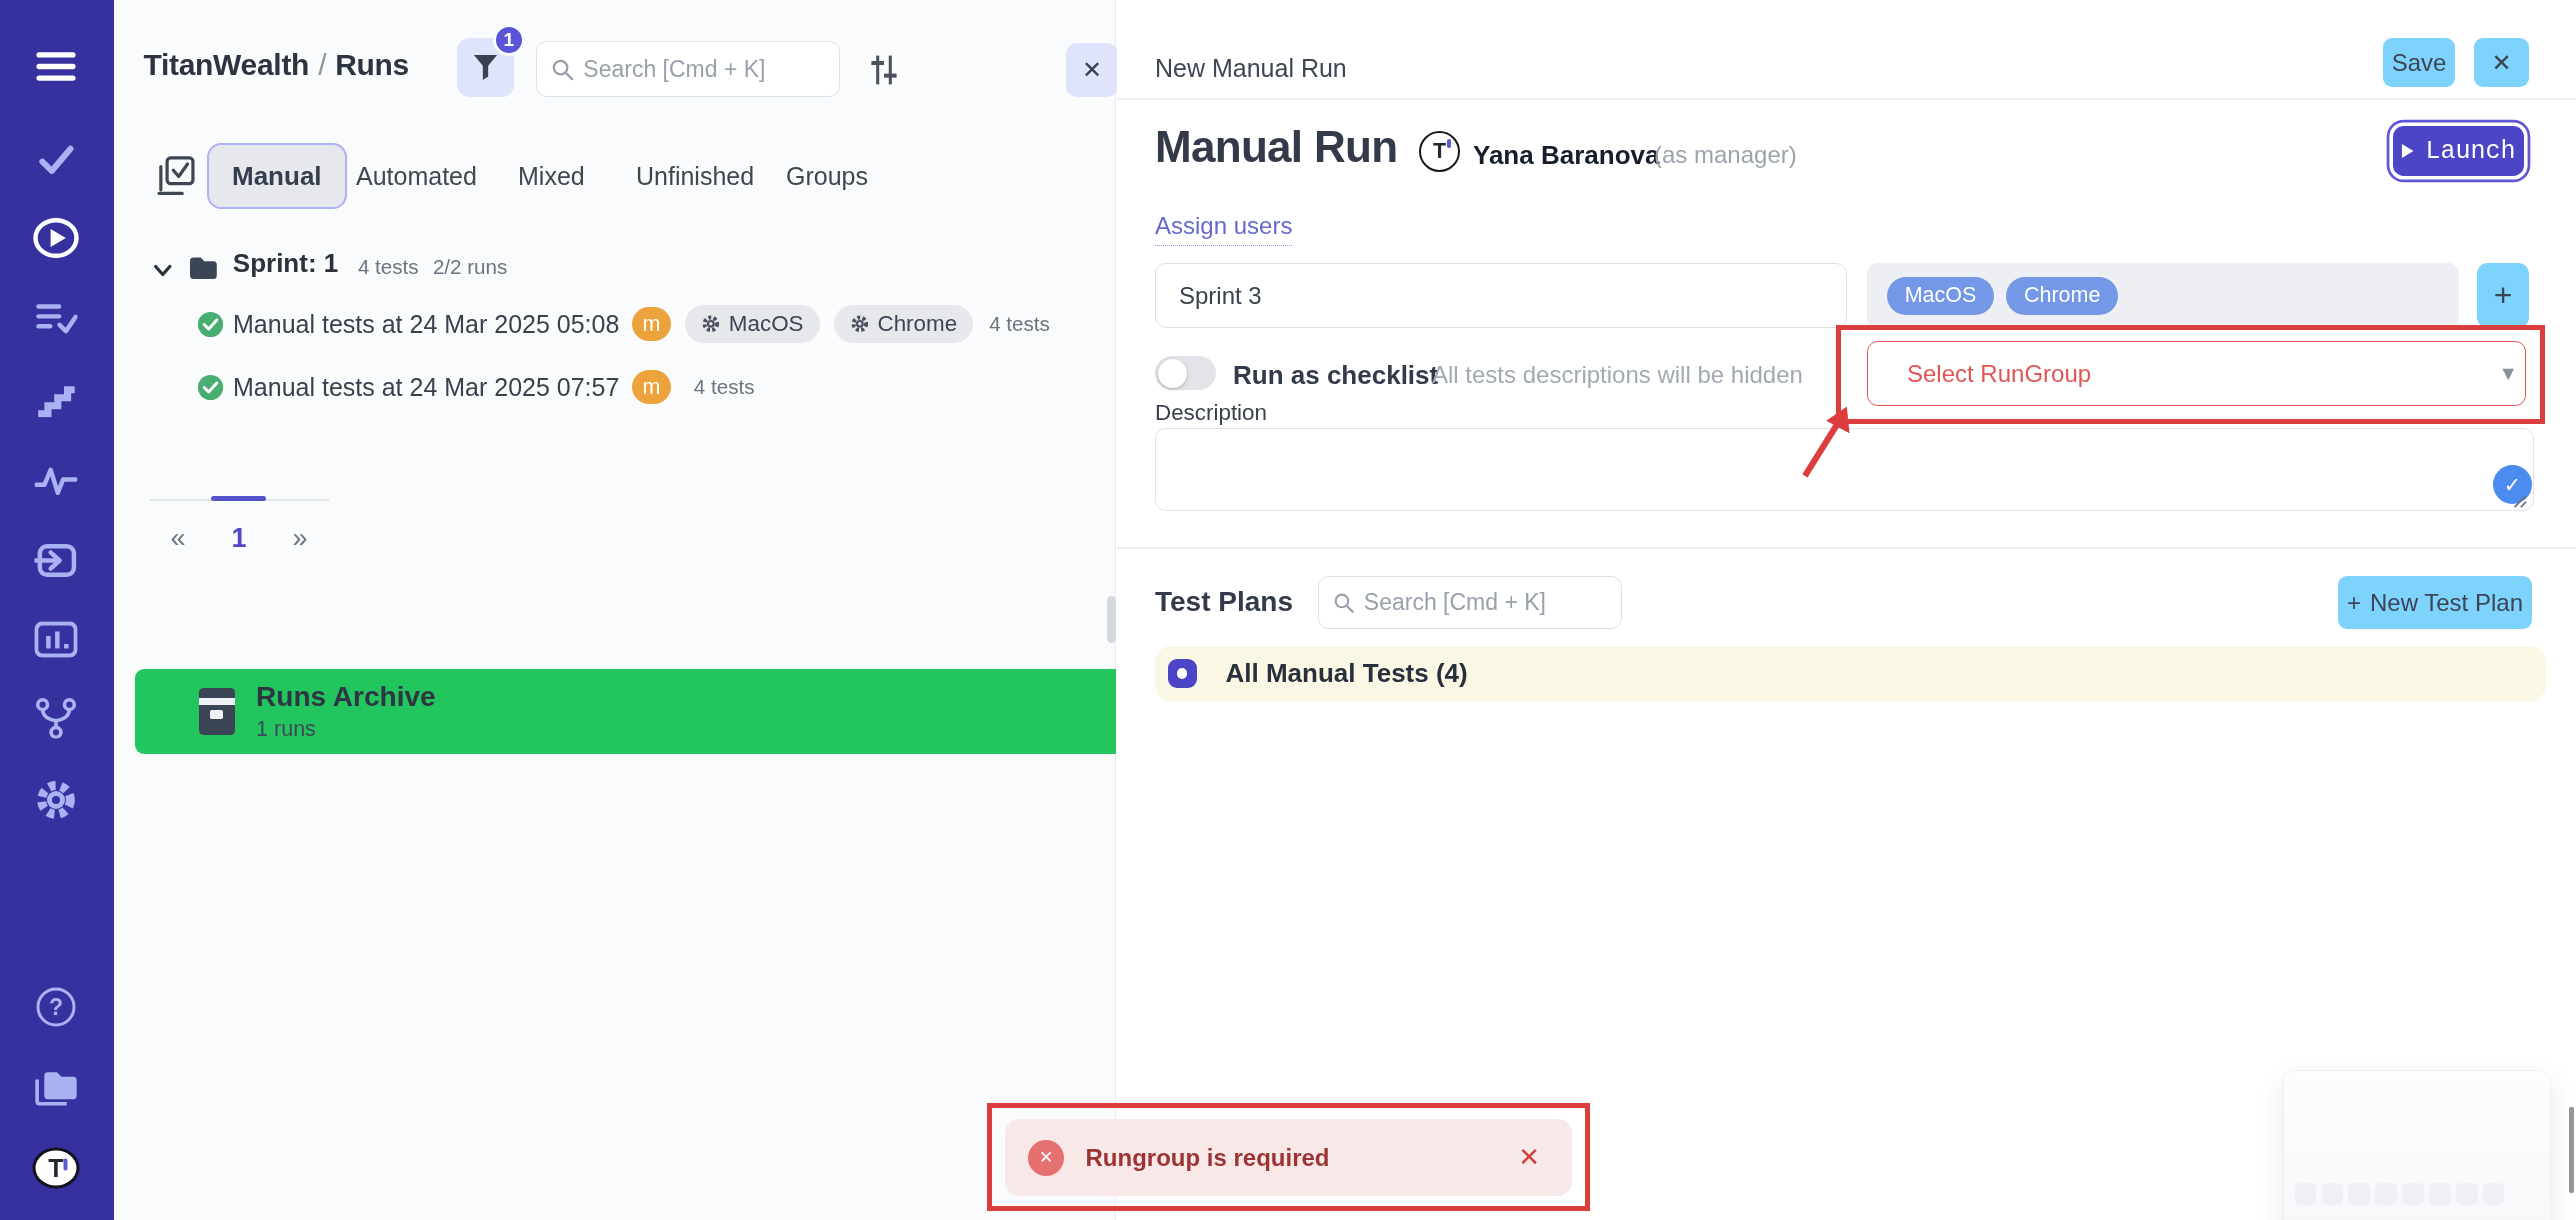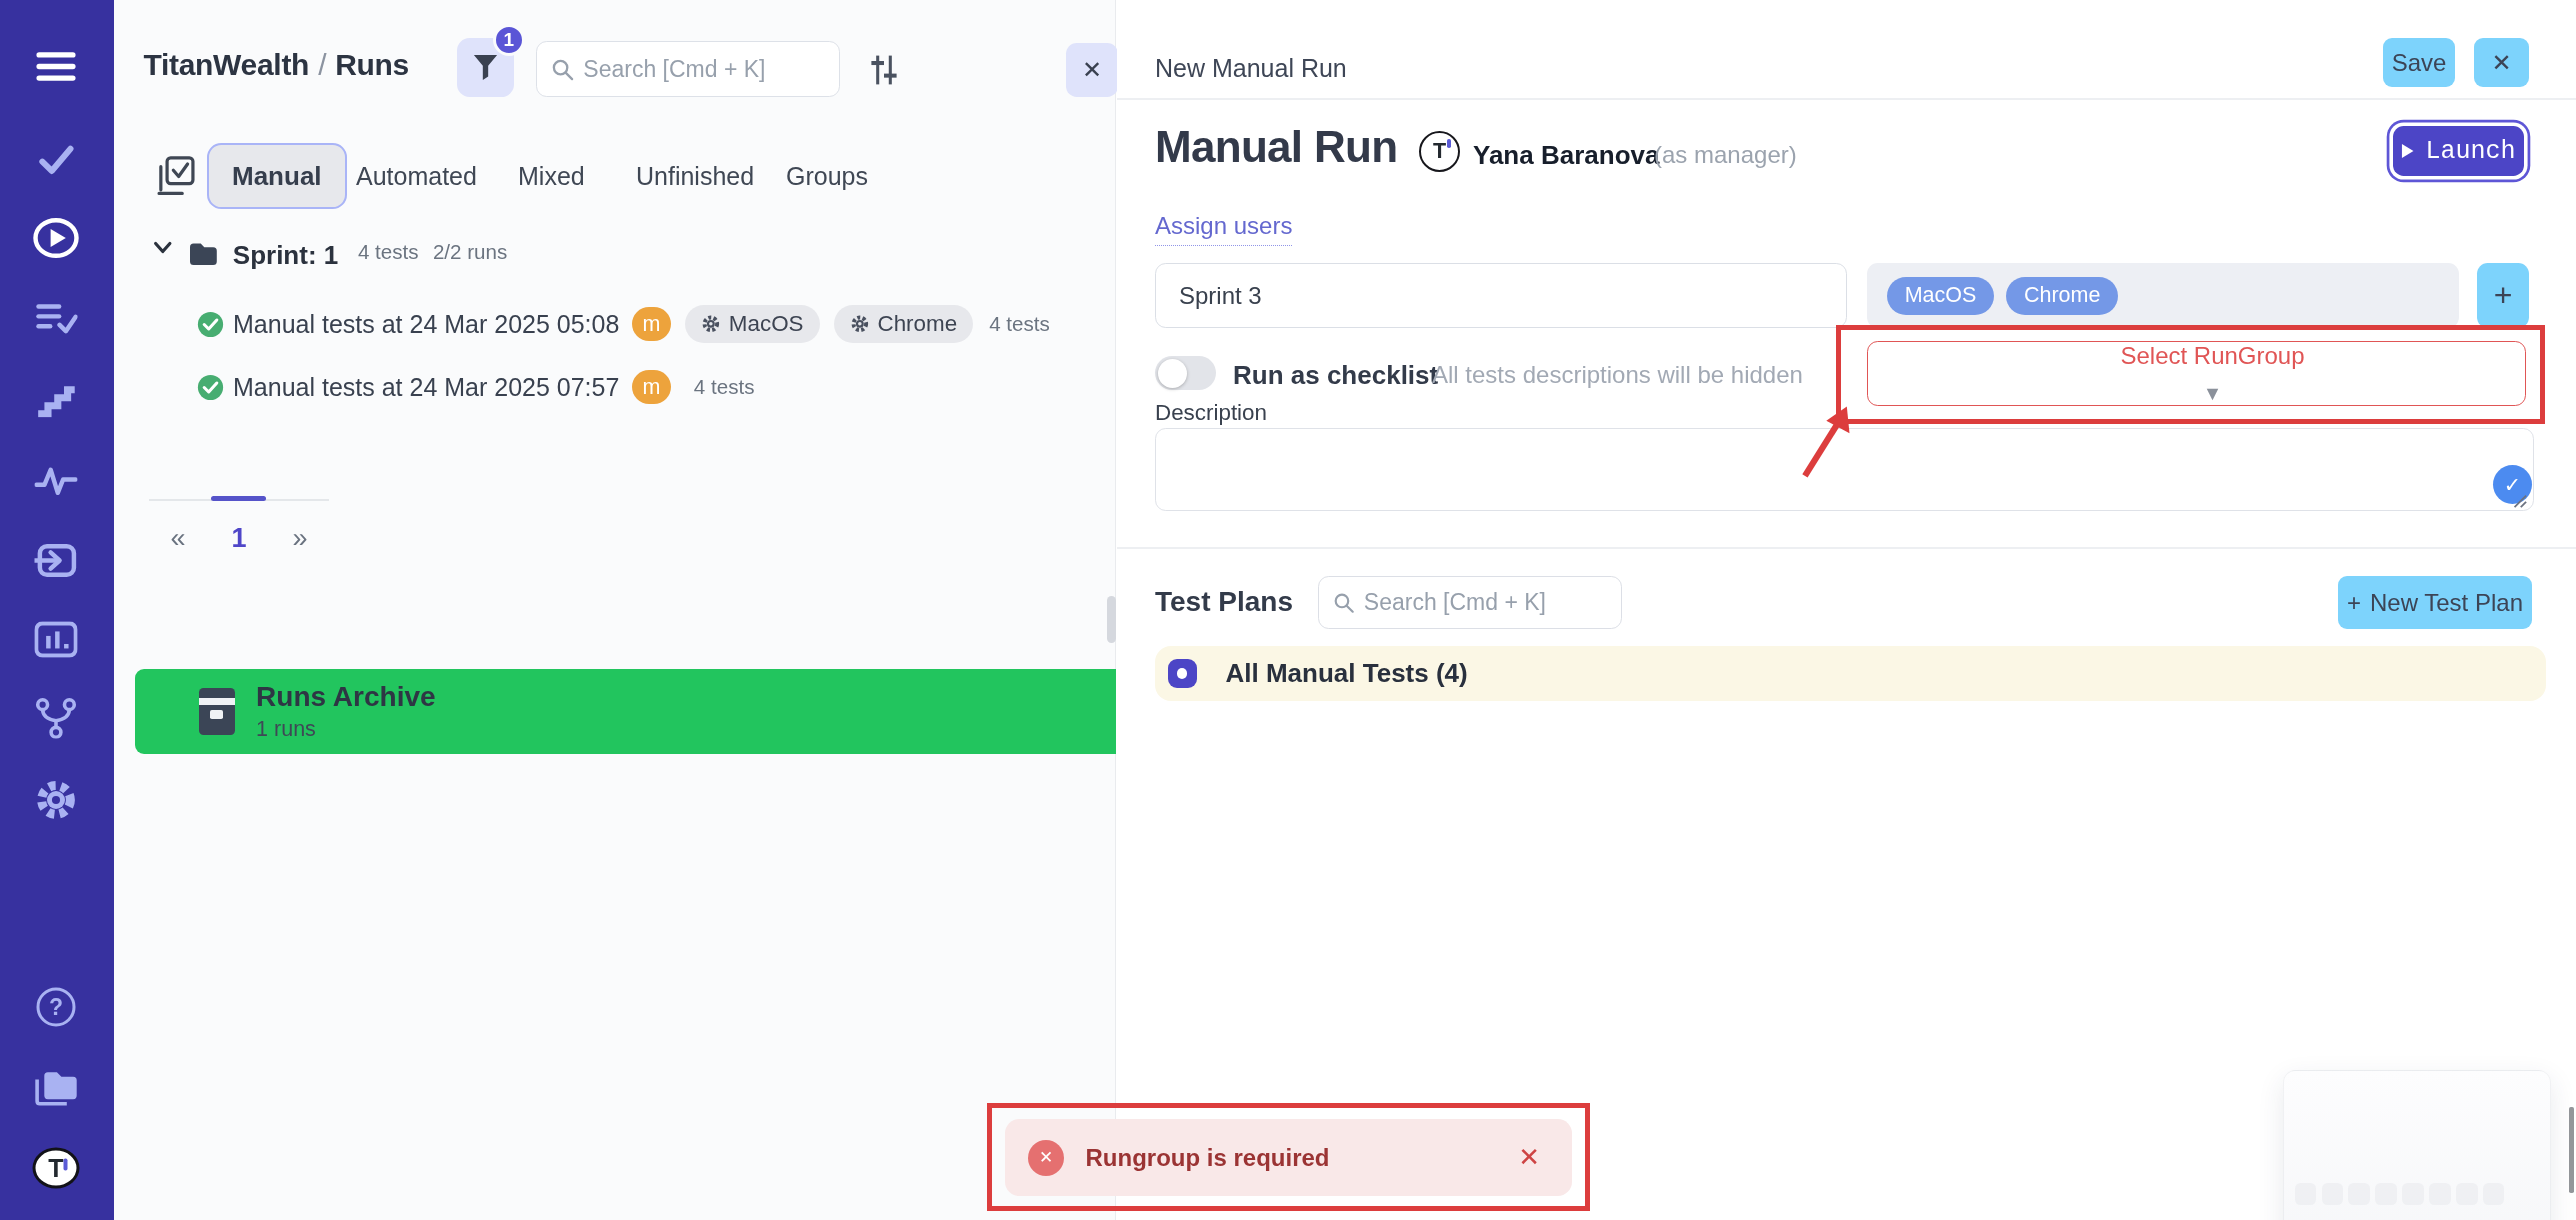--- a/index.html
+++ b/index.html
@@ -37,21 +37,21 @@
   .panel-close { position:absolute; left:952px; top:43px; width:52px; height:54px; background:#dfe3fb; border-radius:10.7px;
                  display:flex; align-items:center; justify-content:center; font-size:24px; color:#3a4150; cursor:pointer; }
 
   .tabs-row { position:absolute; left:0; top:143px; width:1002px; height:68px; }
   .select-icon { position:absolute; left:43px; top:12.5px; }
   .tab-chip { position:absolute; top:0; height:66px; display:flex; align-items:center; justify-content:center;
               font-size:26px; font-weight:700; color:#363e4d; background:#e7e8ec; border:2.7px solid #a9b4f7;
               border-radius:14.3px; padding:0 23px; cursor:pointer; }
   .tab-plain { position:absolute; top:0; height:66px; display:flex; align-items:center; font-size:25px; font-weight:500; color:#3f4754; cursor:pointer; }
 
-  .tree-folder-row { position:absolute; left:0; top:240px; width:1002px; height:39px; display:flex; align-items:flex-start; cursor:pointer; }
+  .tree-folder-row { position:absolute; left:0; top:240px; width:1002px; height:39px; display:flex; align-items:flex-end; cursor:pointer; }
   .tree-folder-row .chev { margin-left:38px; }
   .tree-folder-row .fold { margin-left:14.3px; }
   .tree-folder-row .flabel { margin-left:16px; font-size:26px; font-weight:700; color:#2b323e; }
   .tree-meta { font-size:20.6px; color:#6b7480; margin-left:19.7px; }
   .run-row { position:absolute; left:83px; width:912px; height:38px; display:flex; align-items:center; cursor:pointer; }
   .run-title { font-size:25px; color:#39414f; margin-left:9px; white-space:nowrap; }
   .m-badge { margin-left:12.5px; min-width:39px; height:34px; border-radius:17px; background:#eda33c; color:#fff;
              font-size:21.5px; display:flex; align-items:center; justify-content:center; padding:0 3.6px; }
   .env-chip-sm { margin-left:14.3px; height:38px; border-radius:19px; background:#e7e8ec; display:flex; align-items:center;
                  padding:0 16px; gap:8px; font-size:22.4px; color:#3d4452; }
@@ -103,21 +103,21 @@
               display:flex; align-items:center; padding:0 18px; cursor:pointer; }
   .add-btn { position:absolute; left:1360px; top:263px; width:52px; height:65px; border-radius:10.7px; font-size:32px; font-weight:400; }
 
   .toggle { position:absolute; left:38px; top:356px; width:61px; height:34px; background:#e2e4e9; border-radius:17px; cursor:pointer; }
   .toggle .knob { position:absolute; left:2.7px; top:2.7px; width:29px; height:29px; background:#fff; border-radius:50%;
                   box-shadow:0 0.9px 3.6px rgba(0,0,0,.25); }
   .checklist-label { position:absolute; left:116px; top:360px; font-size:26px; font-weight:700; color:#333b4a; }
   .checklist-hint { position:absolute; left:315px; top:361px; font-size:24px; color:#a2a9b4; }
 
   .rungroup { position:absolute; left:750px; top:341px; width:659px; height:65px; background:#fff; border:1.8px solid #e05555;
-              border-radius:10.7px; display:flex; align-items:center; padding:0 7px 0 39px; cursor:pointer;flex-direction:column; }
+              border-radius:10.7px; display:flex; align-items:center; padding:0 7px 0 39px; cursor:pointer; }
   .rungroup .ph { font-size:24px; color:#e05555; flex:1; }
   .rungroup .caret { font-size:19.7px; color:#8b919b; }
 
   .desc-label { position:absolute; left:38px; top:400px; font-size:22.4px; color:#39414e; }
   .desc-area { position:absolute; left:38px; top:428px; width:1379px; height:83px; border:1.8px solid #dfe2e8; border-radius:10.7px;
                resize:none; outline:none; font-family:inherit; font-size:23px; padding:12.5px 18px; color:#39414e; }
   .desc-check { position:absolute; left:1376px; top:465px; width:39px; height:39px; background:#4c8bf0; border-radius:50%;
                 color:#fff; font-size:20.6px; font-weight:700; display:flex; align-items:center; justify-content:center; cursor:pointer; }
   .resize-h { position:absolute; left:1394px; top:492px; cursor:nwse-resize; }
 

